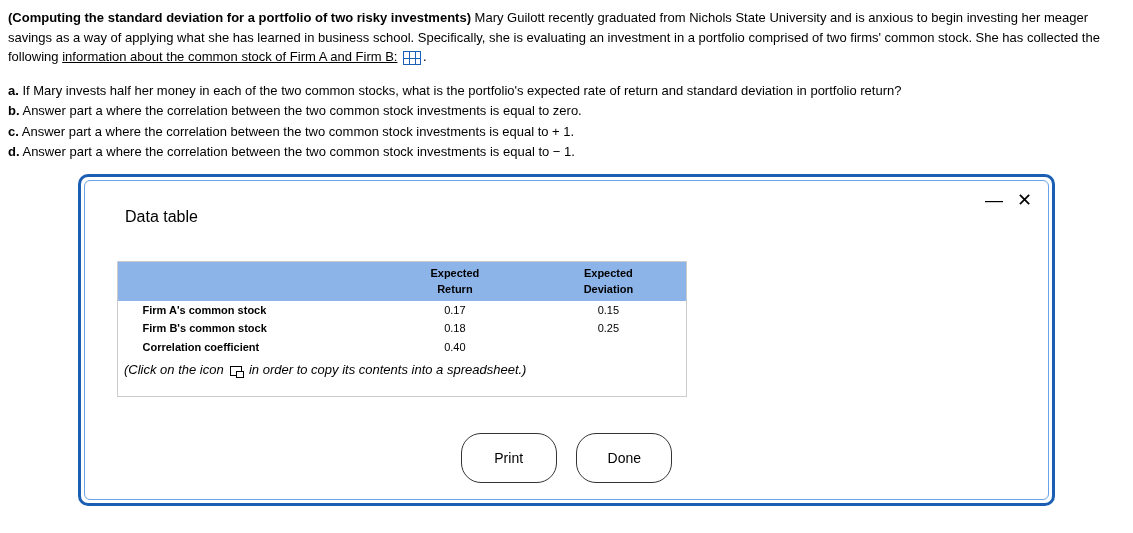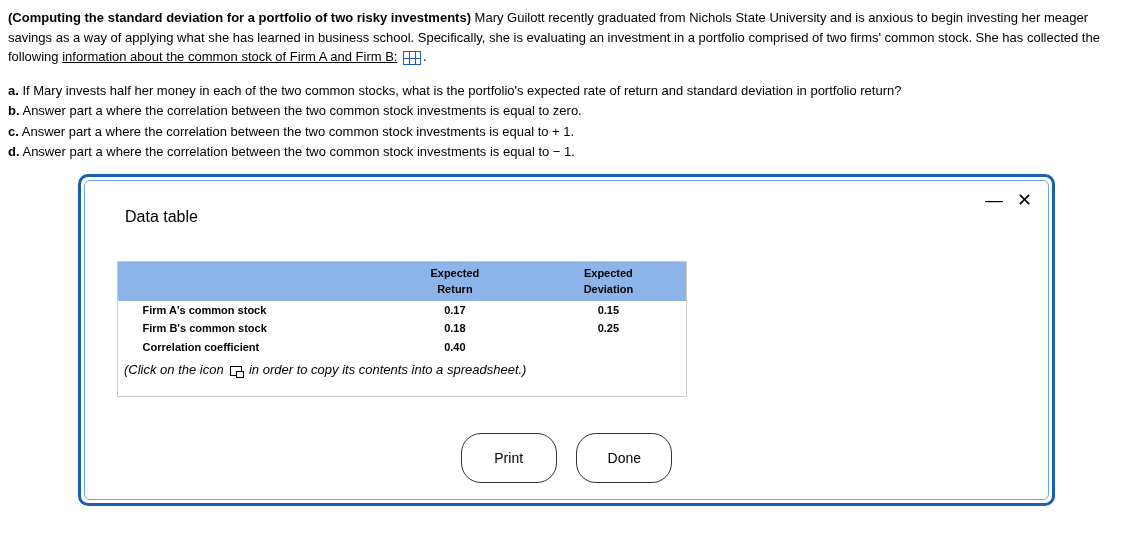--- a/index.html
+++ b/index.html
@@ -76,21 +76,21 @@
       text-align: center;
       padding: 2px 6px;
       border: 1px solid #8cb4e8;
     }
     .data-table th:first-child { background: #8cb4e8; width: 260px;}
     .data-table td {
       padding: 1px 6px;
       border-left: none; border-right: none;
     }
     .data-table td.lbl { font-weight: bold; padding-left: 24px;}
-    .data-table td.num { text-align: center; font-weight: bold; }
+    .data-table td.num { text-align: center; }
     .data-hint {
       font-style: italic;
       padding: 4px 6px 16px 6px;
     }
     .copy-icon {
       display:inline-block; width:12px; height:10px; border:1px solid #000;
       position:relative; margin:0 3px; vertical-align:middle;
     }
     .copy-icon::after{content:'';position:absolute;right:-3px;bottom:-3px;width:6px;height:5px;border:1px solid #000;background:#fff;}
 

